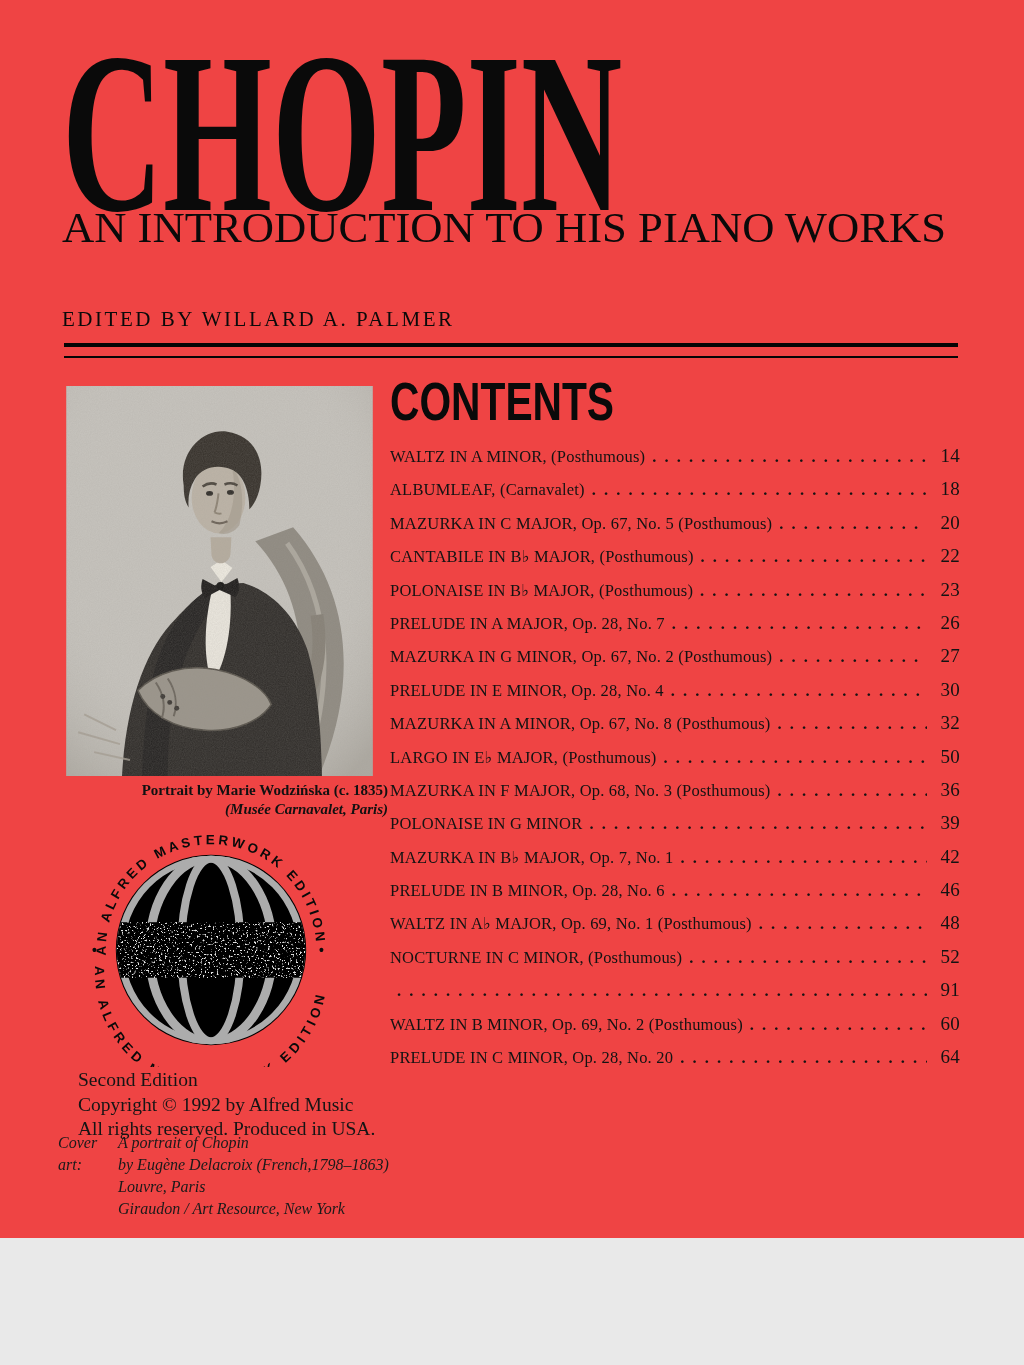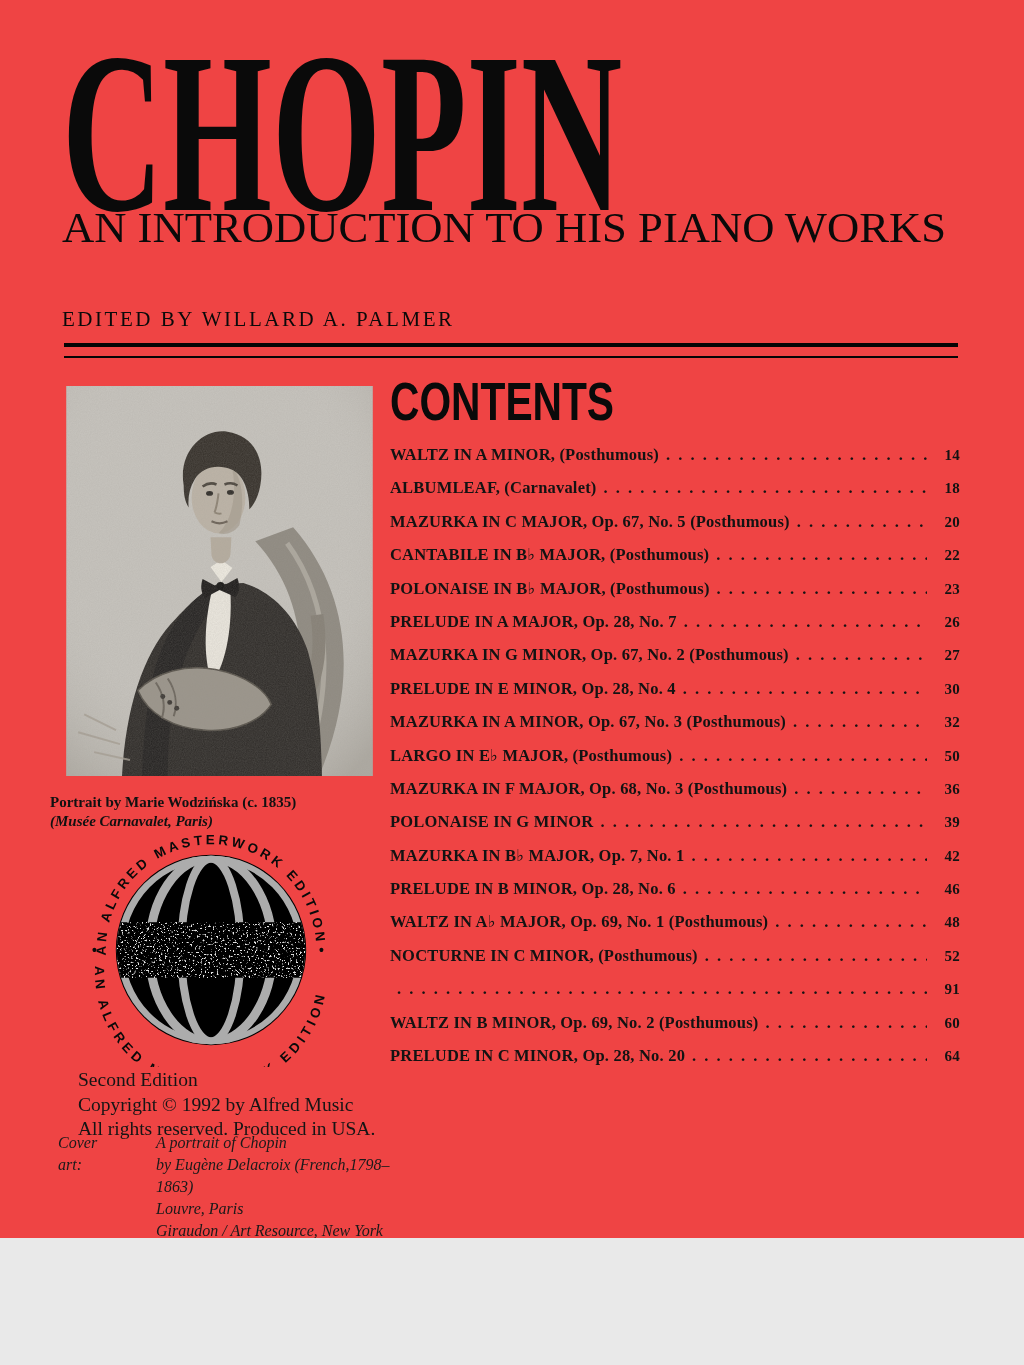--- a/index.html
+++ b/index.html
@@ -10,45 +10,45 @@
   }
   .abs{position:absolute;}
   svg text{fill:#0a0a0a;}
 
   
   .rule-thick{left:64px;top:343px;width:894px;height:4px;background:#050505;}
   .rule-thin{left:64px;top:356px;width:894px;height:2px;background:#050505;}
 
   
   .portrait-box{left:66px;top:386px;width:307px;height:390px;}
-  .caption{left:50px;top:781px;width:338px;text-align:left;
-    font-size:15px;font-weight:bold;line-height:19px;color:#111;margin-top:12px;}
+  .caption{left:50px;top:781px;width:338px;text-align:right;
+    font-size:15px;font-weight:bold;line-height:19px;color:#111;}
   .caption .it{font-style:italic;font-family:Liberation Serif, serif;}
 
   
   .logo-box{left:92px;top:829px;width:238px;height:238px;}
 
   
   .edition{left:58px;top:1068px;width:330px;font-size:19.5px;line-height:24.5px;color:#151515;margin-left:20px;}
   .coverart{left:58px;top:1132px;width:340px;font-size:16px;line-height:22px;
-    font-style:italic;color:#1a1a1a;display:flex;gap:38px;}
+    font-style:italic;color:#1a1a1a;display:flex;}
   .coverart .label{width:60px;flex:none;}
   .coverart .lines{flex:1;font-style:italic;}
 
   
   .toc{left:390px;top:445px;width:570px;}
   .toc-row{display:flex;align-items:baseline;height:33.4px;
-    font-size:16.5px;font-weight:bold;color:#131313;letter-spacing:0.2px;}
+    font-size:16.5px;font-weight:normal;color:#131313;letter-spacing:0.2px;}
   .toc-title{white-space:nowrap;}
   .toc-dots{flex:1;overflow:hidden;white-space:nowrap;margin:0 5px 0 7px;
     font-weight:bold;}
   .toc-dots::after{
     content:". . . . . . . . . . . . . . . . . . . . . . . . . . . . . . . . . . . . . . . . . . . . . . . . . . . . . . . . . . . .";
     letter-spacing:2px;}
-  .toc-page{flex:none;min-width:28px;text-align:right;font-size:15px;}
+  .toc-page{flex:none;min-width:28px;text-align:right;font-size:19px;}
 </style>
 </head>
 <body>
 
 <div class="page">
 
   <svg class="abs" style="left:62px;top:52px;overflow:visible" width="565" height="165">
     <text x="0" y="158" font-size="228" font-weight="bold" font-family="&quot;Liberation Serif&quot;,&quot;DejaVu Serif&quot;,serif" textLength="560" lengthAdjust="spacingAndGlyphs">CHOPIN</text>
   </svg>
 
@@ -215,21 +215,21 @@
         <span class="toc-title">MAZURKA IN G MINOR, Op. 67, No. 2 (Posthumous)</span>
         <span class="toc-dots"></span>
         <span class="toc-page">27</span>
       </div>
     <div class="toc-row">
         <span class="toc-title">PRELUDE IN E MINOR, Op. 28, No. 4</span>
         <span class="toc-dots"></span>
         <span class="toc-page">30</span>
       </div>
     <div class="toc-row">
-        <span class="toc-title">MAZURKA IN A MINOR, Op. 67, No. 3 (Posthumous)</span>
+        <span class="toc-title">MAZURKA IN A MINOR, Op. 67, No. 8 (Posthumous)</span>
         <span class="toc-dots"></span>
         <span class="toc-page">32</span>
       </div>
     <div class="toc-row">
         <span class="toc-title">LARGO IN E♭ MAJOR, (Posthumous)</span>
         <span class="toc-dots"></span>
         <span class="toc-page">50</span>
       </div>
     <div class="toc-row">
         <span class="toc-title">MAZURKA IN F MAJOR, Op. 68, No. 3 (Posthumous)</span>

